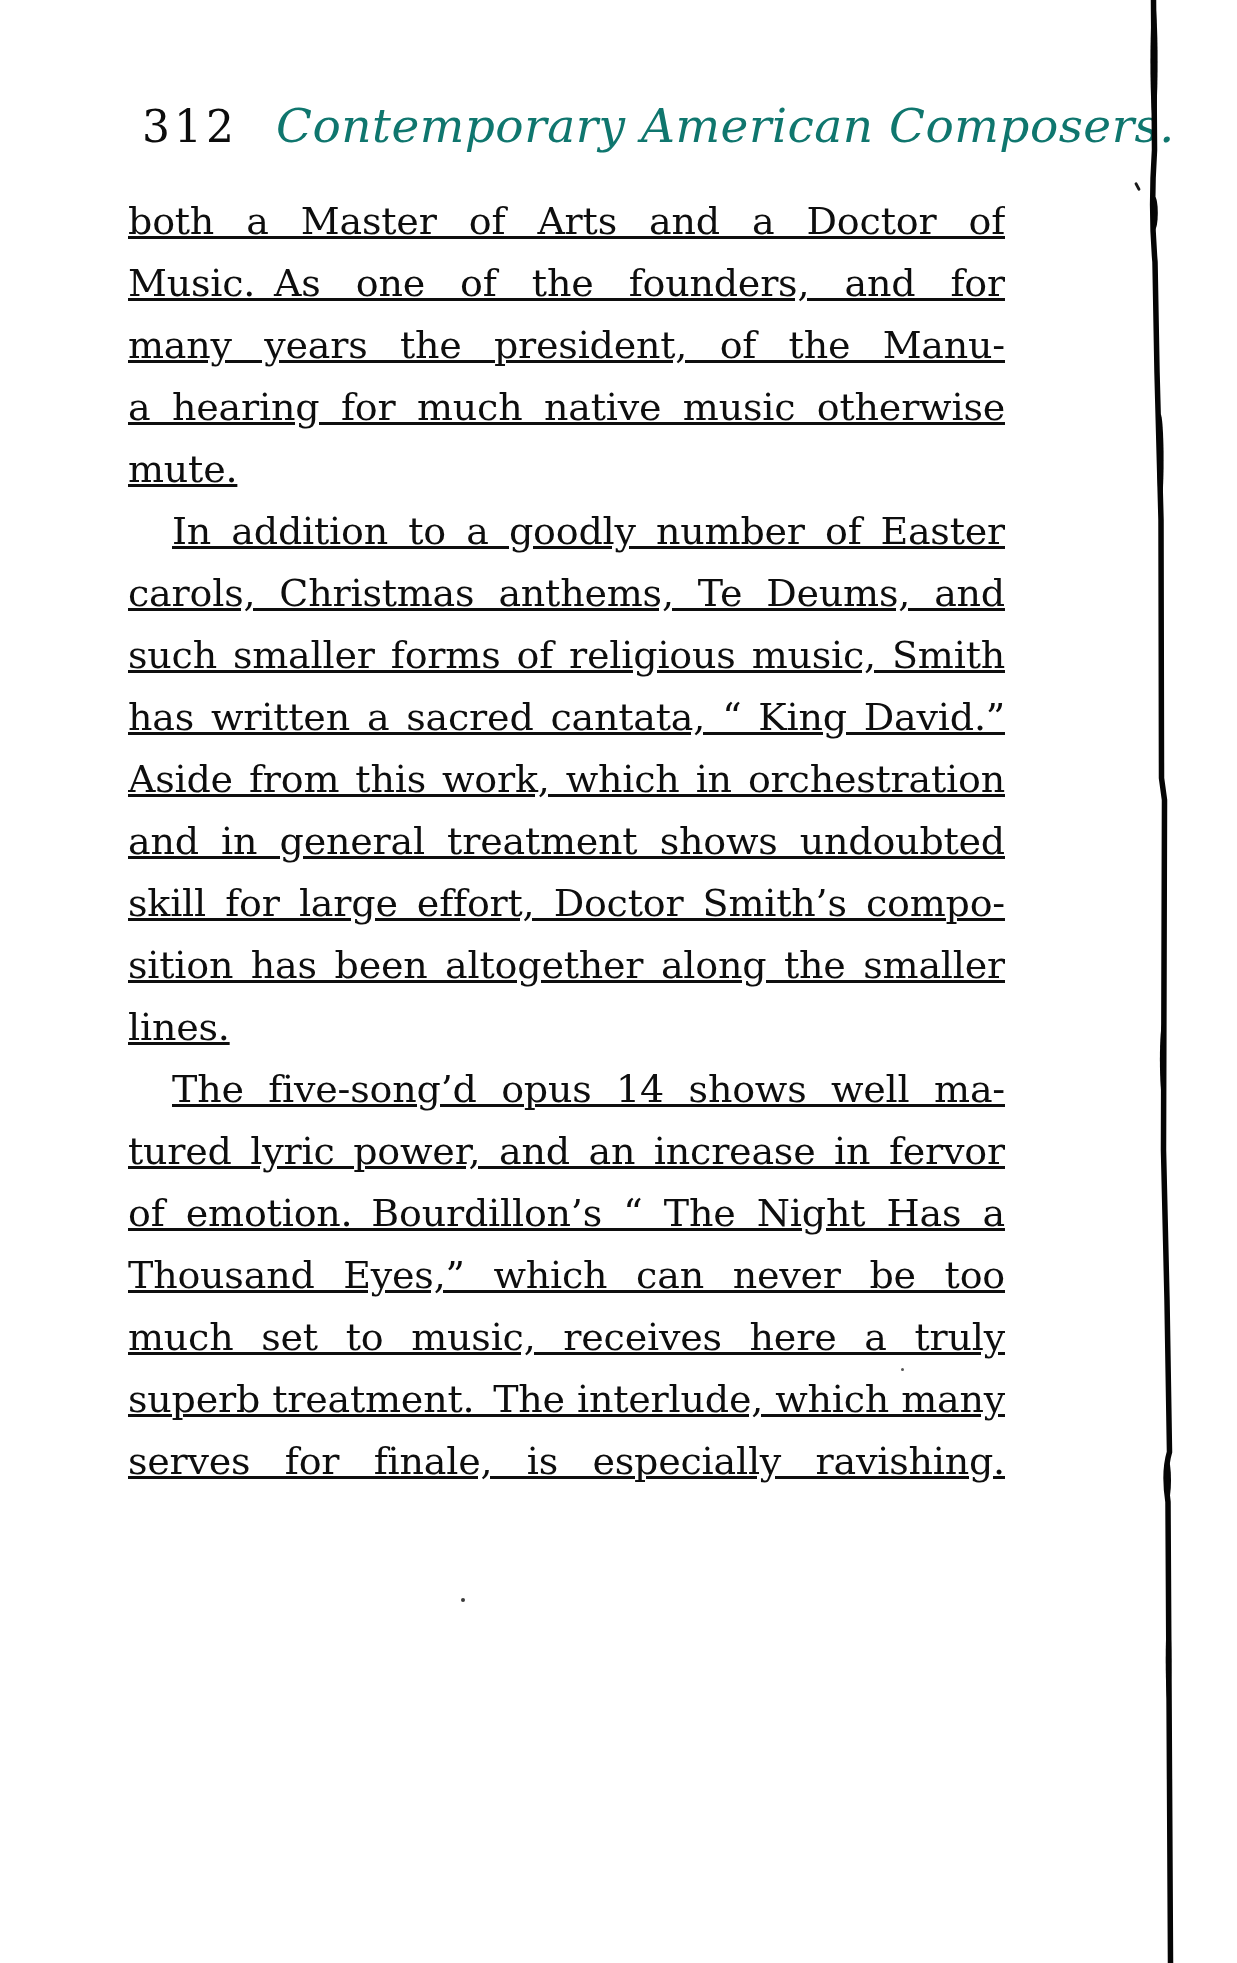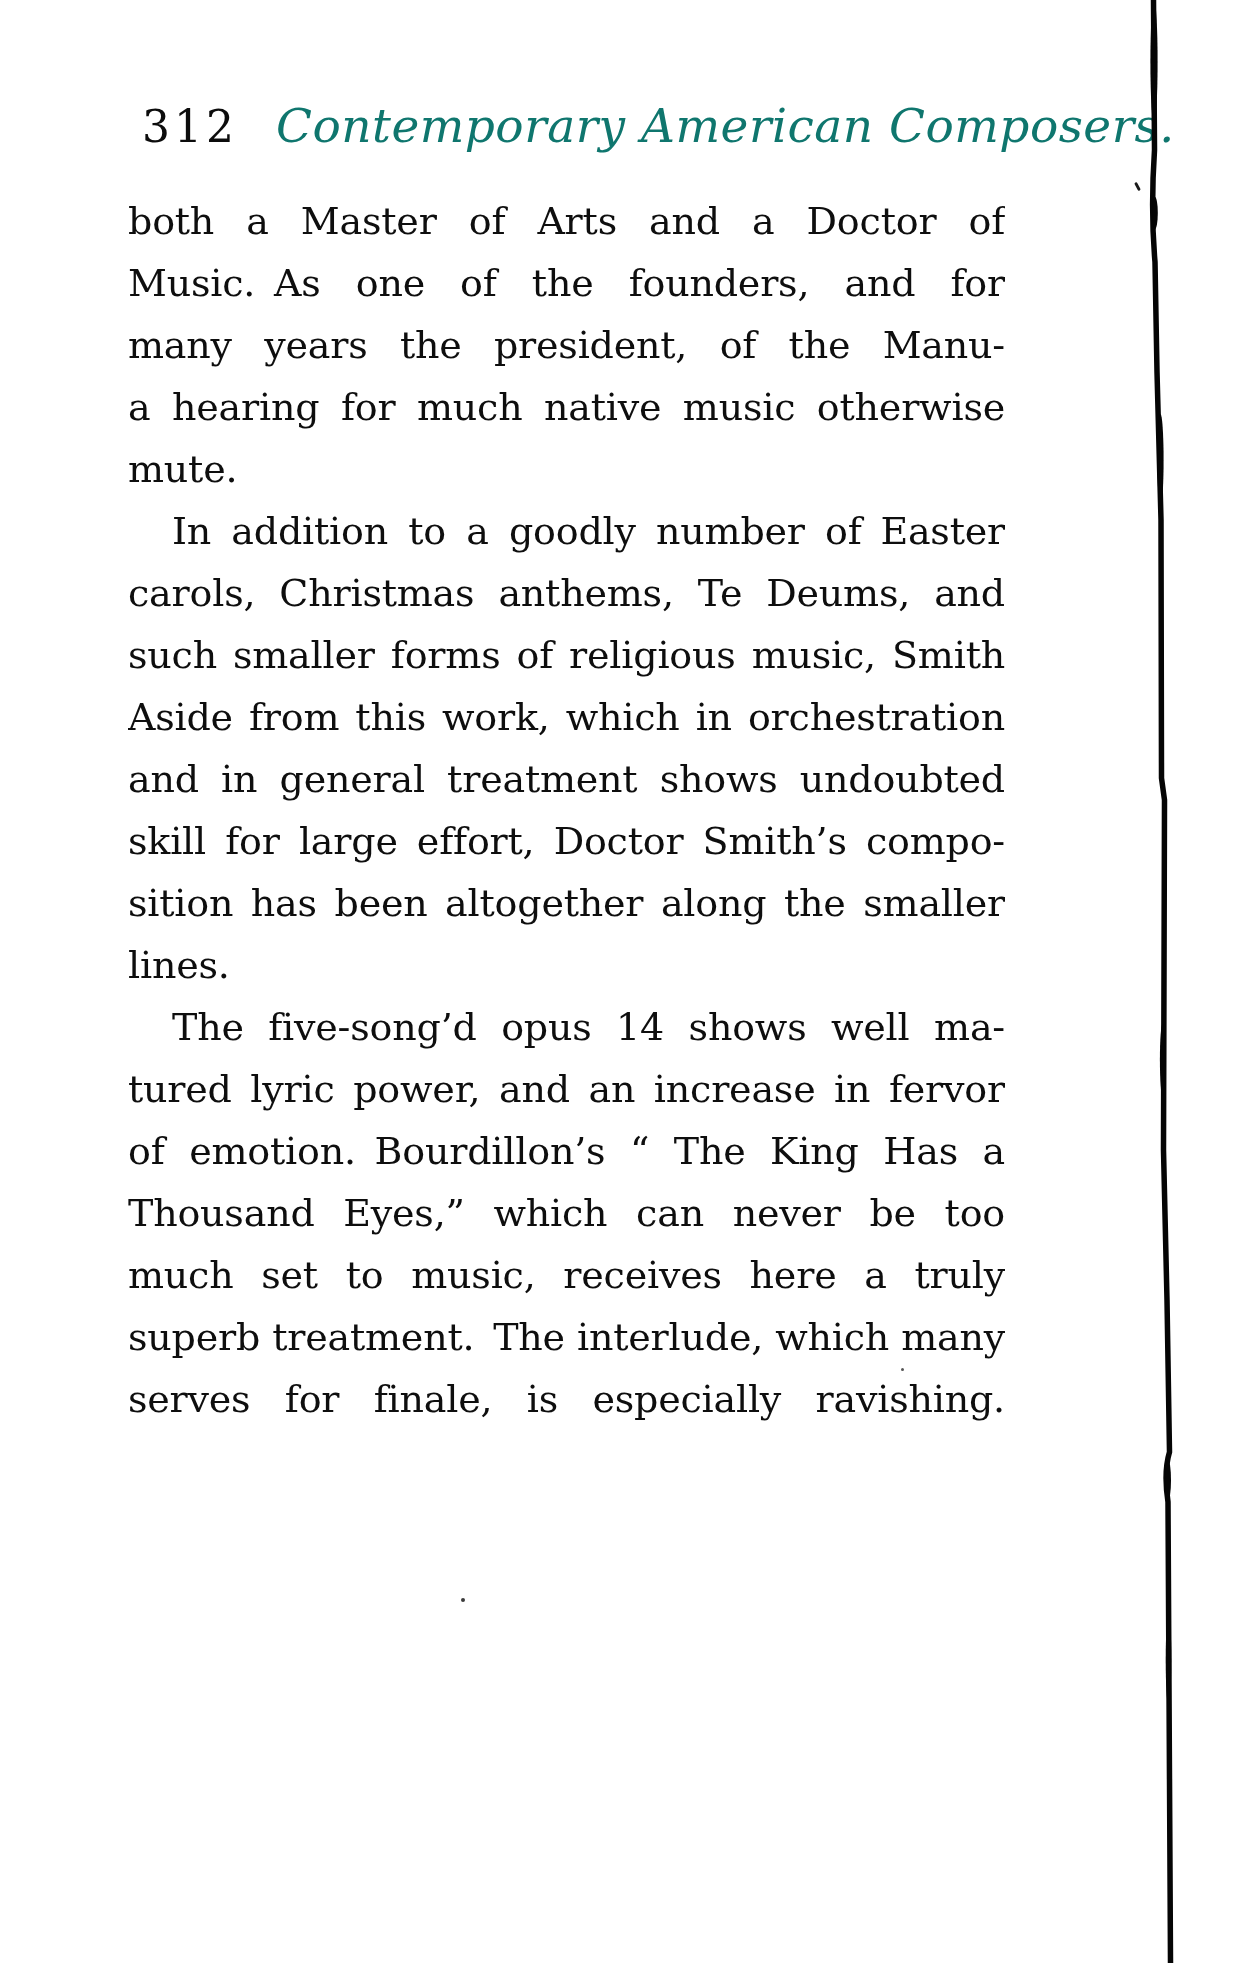--- a/index.html
+++ b/index.html
@@ -37,20 +37,21 @@
     font-size:38px;
     letter-spacing:-0.2px;
     color:#0e0e0e;
   }
   .tline{
     height:62px;
     line-height:62px;
     text-align:justify;
     text-align-last:justify;
     overflow:hidden;
+    text-decoration:underline;
   }
   .tline.short{
     text-align:center;
     text-align-last:left;
   }
   .tline.indent{
     padding-left:44px;
   }
   
   .artifact-svg{
@@ -79,31 +80,32 @@
       <div class="tline">Music. As one of the founders, and for</div>
       <div class="tline">many years the president, of the Manu-</div>
       <div class="tline">a hearing for much native music otherwise</div>
       <div class="tline short">mute.</div>
     </div>
 
     <div class="paragraph">
       <div class="tline indent">In addition to a goodly number of Easter</div>
       <div class="tline">carols, Christmas anthems, Te Deums, and</div>
       <div class="tline">such smaller forms of religious music, Smith</div>
+      <div class="tline">has written a sacred cantata, “ King David.”</div>
       <div class="tline">Aside from this work, which in orchestration</div>
       <div class="tline">and in general treatment shows undoubted</div>
       <div class="tline">skill for large effort, Doctor Smith’s compo-</div>
       <div class="tline">sition has been altogether along the smaller</div>
       <div class="tline short">lines.</div>
     </div>
 
     <div class="paragraph">
       <div class="tline indent">The five-song’d opus 14 shows well ma-</div>
       <div class="tline">tured lyric power, and an increase in fervor</div>
-      <div class="tline">of emotion. Bourdillon’s “ The King Has a</div>
+      <div class="tline">of emotion. Bourdillon’s “ The Night Has a</div>
       <div class="tline">Thousand Eyes,” which can never be too</div>
       <div class="tline">much set to music, receives here a truly</div>
       <div class="tline">superb treatment. The interlude, which many</div>
       <div class="tline">serves for finale, is especially ravishing.</div>
     </div>
   </div>
 
   <svg class="artifact-svg" viewBox="0 0 1237 1963" xmlns="http://www.w3.org/2000/svg" aria-hidden="true">
     <path d="M1153.5,0 L1154.5,150 Q1150.5,210 1155,262
              L1157,372 L1161,520 L1161.5,778 L1164.5,800

